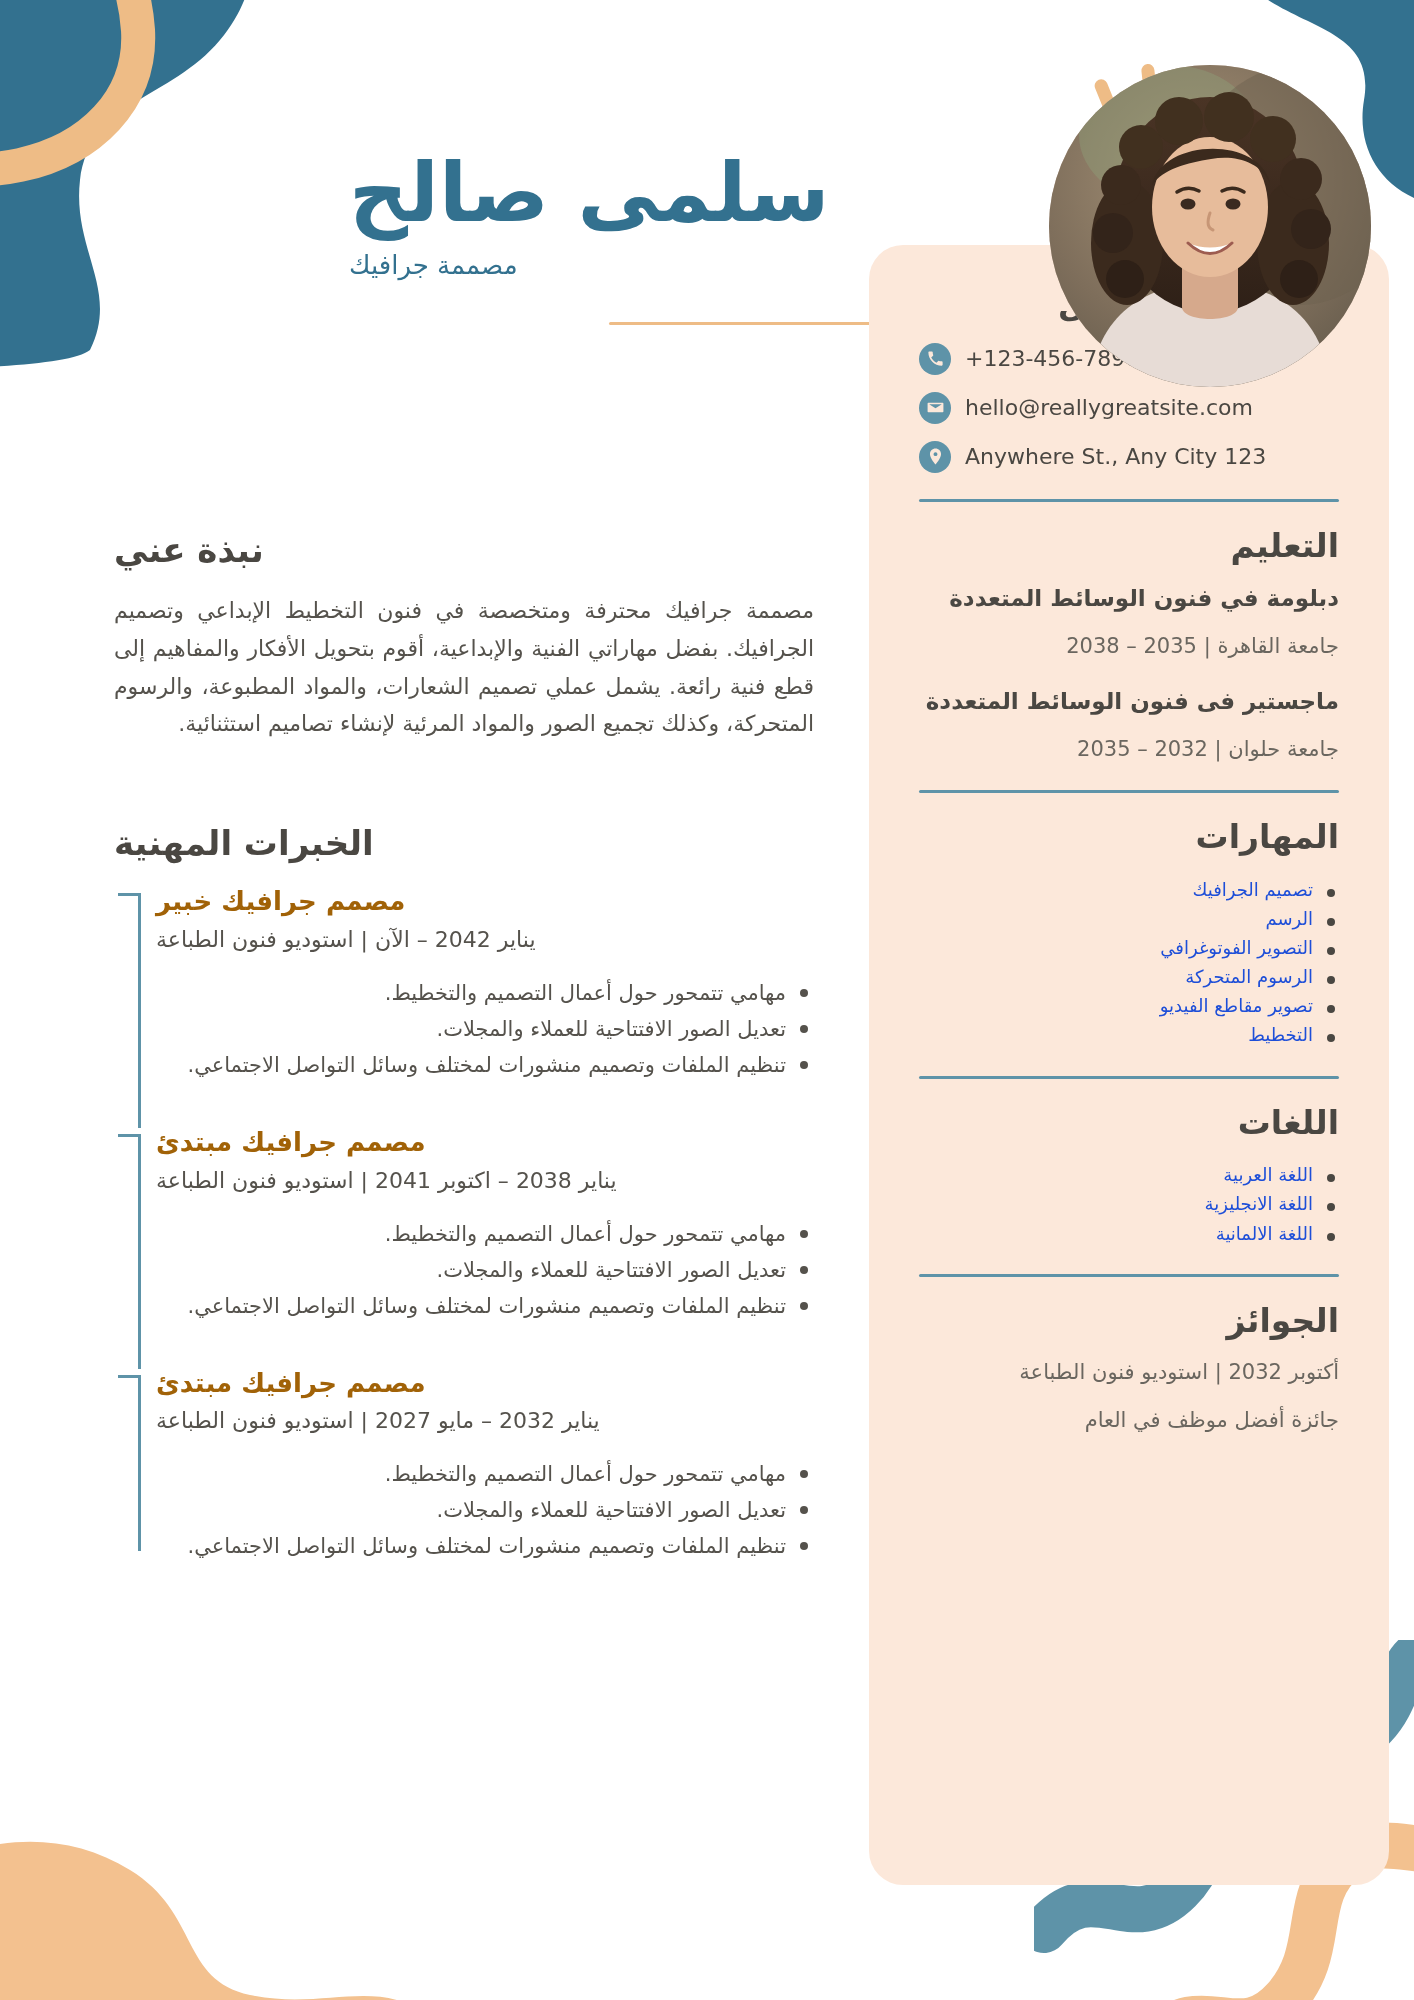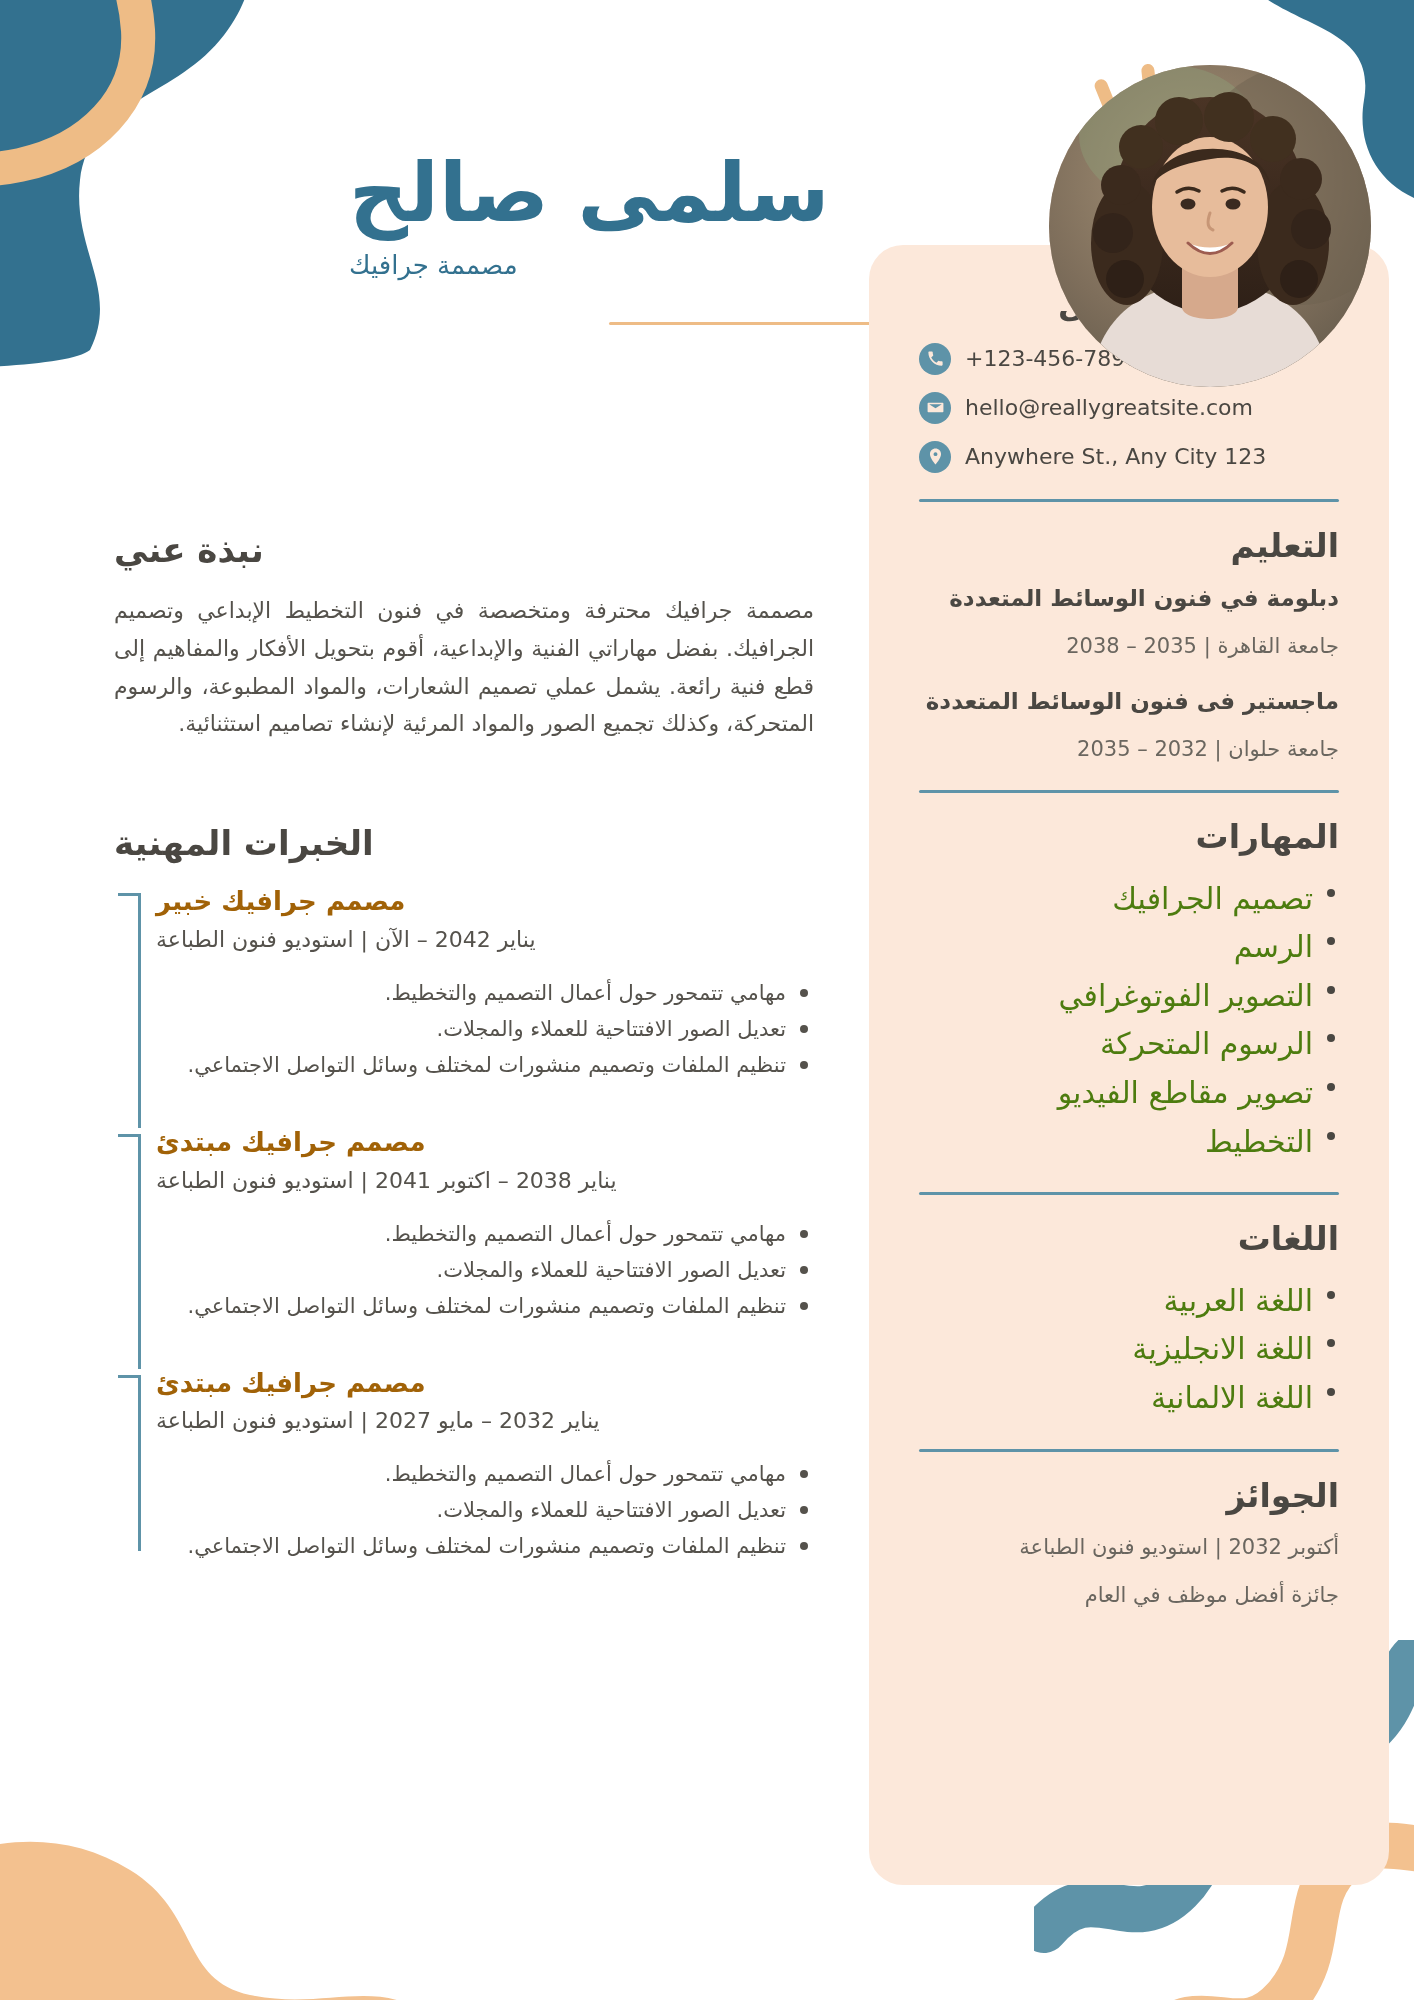--- a/index.html
+++ b/index.html
@@ -76,21 +76,21 @@
   }
 
   
   .entry { margin-bottom:24px; text-align:right; }
   .entry-title { font-size:23px; font-weight:600; color:#4A4742; line-height:1.35; }
   .entry-sub { font-size:21px; color:#6A665F; line-height:1.4; margin-top:18px; }
 
   
   ul.side-list { list-style:none; text-align:right; }
   ul.side-list li {
-    font-size:30px; color:#4d7c0f; line-height:1.62;
+    font-size:18px; color:#1d4ed8; line-height:1.62;
     position:relative; padding-right:26px;
   }
   ul.side-list li::before {
     content:""; position:absolute; right:4px; top:14px;
     width:8px; height:8px; border-radius:50%; background:#4A4742;
   }
 
   
   #main-col {
     position:absolute; top:530px; right:600px; width:700px;

